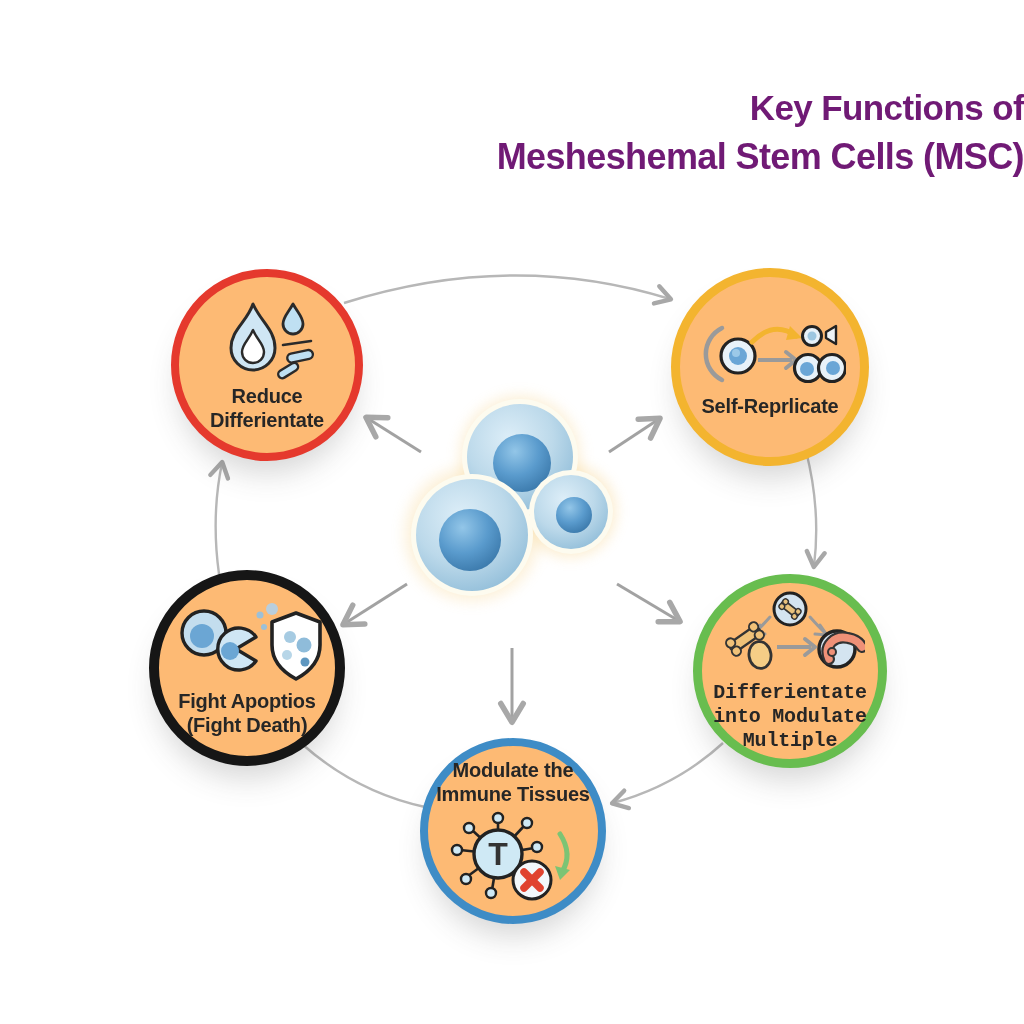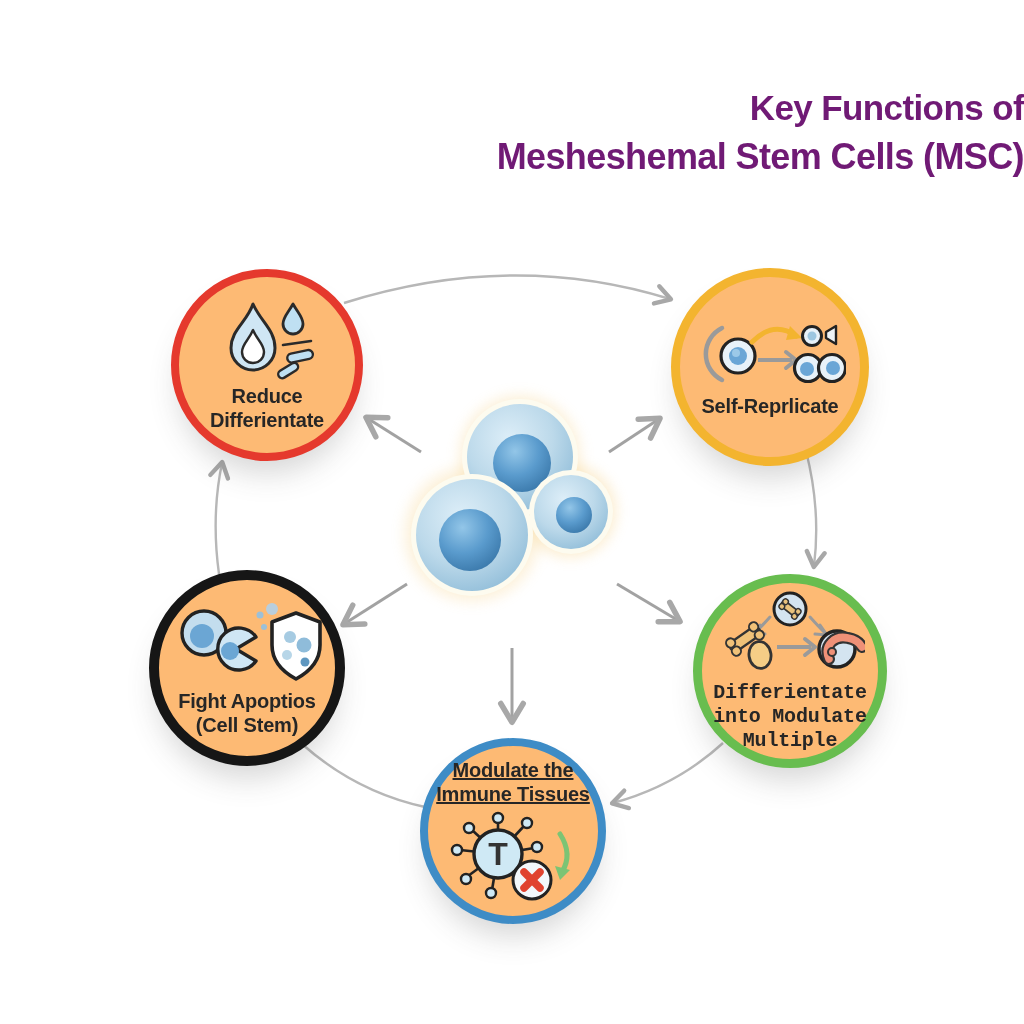--- a/index.html
+++ b/index.html
@@ -31,21 +31,21 @@
     position:absolute;border-radius:50%;background:#fdba74;
     display:flex;flex-direction:column;align-items:center;justify-content:center;
     box-shadow:0 20px 30px -8px rgba(70,70,70,.22);
     text-align:center;
   }
   .node .label{font-size:20px;font-weight:700;line-height:1.2;letter-spacing:-0.2px;color:var(--c-text);}
   .node-red   {left:171px;top:269px;width:176px;height:176px;border:8px  solid var(--c-red);}
   .node-yellow{left:671px;top:268px;width:180px;height:180px;border:9px  solid var(--c-yellow);justify-content:center;}
   .node-black {left:149px;top:570px;width:176px;height:176px;border:10px solid var(--c-black);}
   .node-green {left:693px;top:574px;width:176px;height:176px;border:9px  solid var(--c-green);font-family:Liberation Mono, monospace;}
-  .node-blue  {left:420px;top:738px;width:170px;height:170px;border:8px  solid var(--c-blue);text-decoration:underline;}
+  .node-blue  {left:420px;top:738px;width:170px;height:170px;border:8px  solid var(--c-blue);}
   .node .icon{display:block;margin-bottom:4px;}
   .node-blue .icon{margin-bottom:0;margin-top:2px;}
 </style>
 </head>
 <body>
 
 <div class="stage">
 
   <div class="title">
     <div class="t1">Key Functions of</div>
@@ -156,21 +156,21 @@
       <circle cx="96" cy="28" r="3" fill="#9cc0d8"></circle>
       <circle cx="107" cy="24" r="4" fill="#b9cedd"></circle>
       <path d="M128,14 L152,23 V46 C152,62 141,73 128,80 C115,73 104,62 104,46 V23 Z" fill="#ffffff" stroke="#222" stroke-width="3.6" stroke-linejoin="round"></path>
       <circle cx="122" cy="38" r="6" fill="#a6cbe2"></circle>
       <circle cx="136" cy="46" r="7.5" fill="#8fbcda"></circle>
       <circle cx="119" cy="56" r="5" fill="#b7d6e8"></circle>
       <circle cx="137" cy="63" r="4.5" fill="#5e97c0"></circle>
     </svg>
     <div class="label">
       <div>Fight Apoptios</div>
-      <div>(Cell Stem)</div>
+      <div>(Fight Death)</div>
     </div>
   </div>
 
   <div class="node node-green">
     <svg class="icon" width="150" height="88" viewBox="0 0 150 88">
       <circle cx="75" cy="20" r="16" fill="#d4e4f0" stroke="#222" stroke-width="3"></circle>
       <g transform="rotate(38 75 20)">
         <line x1="68" y1="20" x2="82" y2="20" stroke="#333" stroke-width="8.5" stroke-linecap="round"></line>
         <line x1="68" y1="20" x2="82" y2="20" stroke="#e9c27c" stroke-width="5" stroke-linecap="round"></line>
         <circle cx="67" cy="17" r="2.8" fill="#e9c27c" stroke="#333" stroke-width="1.4"></circle>

